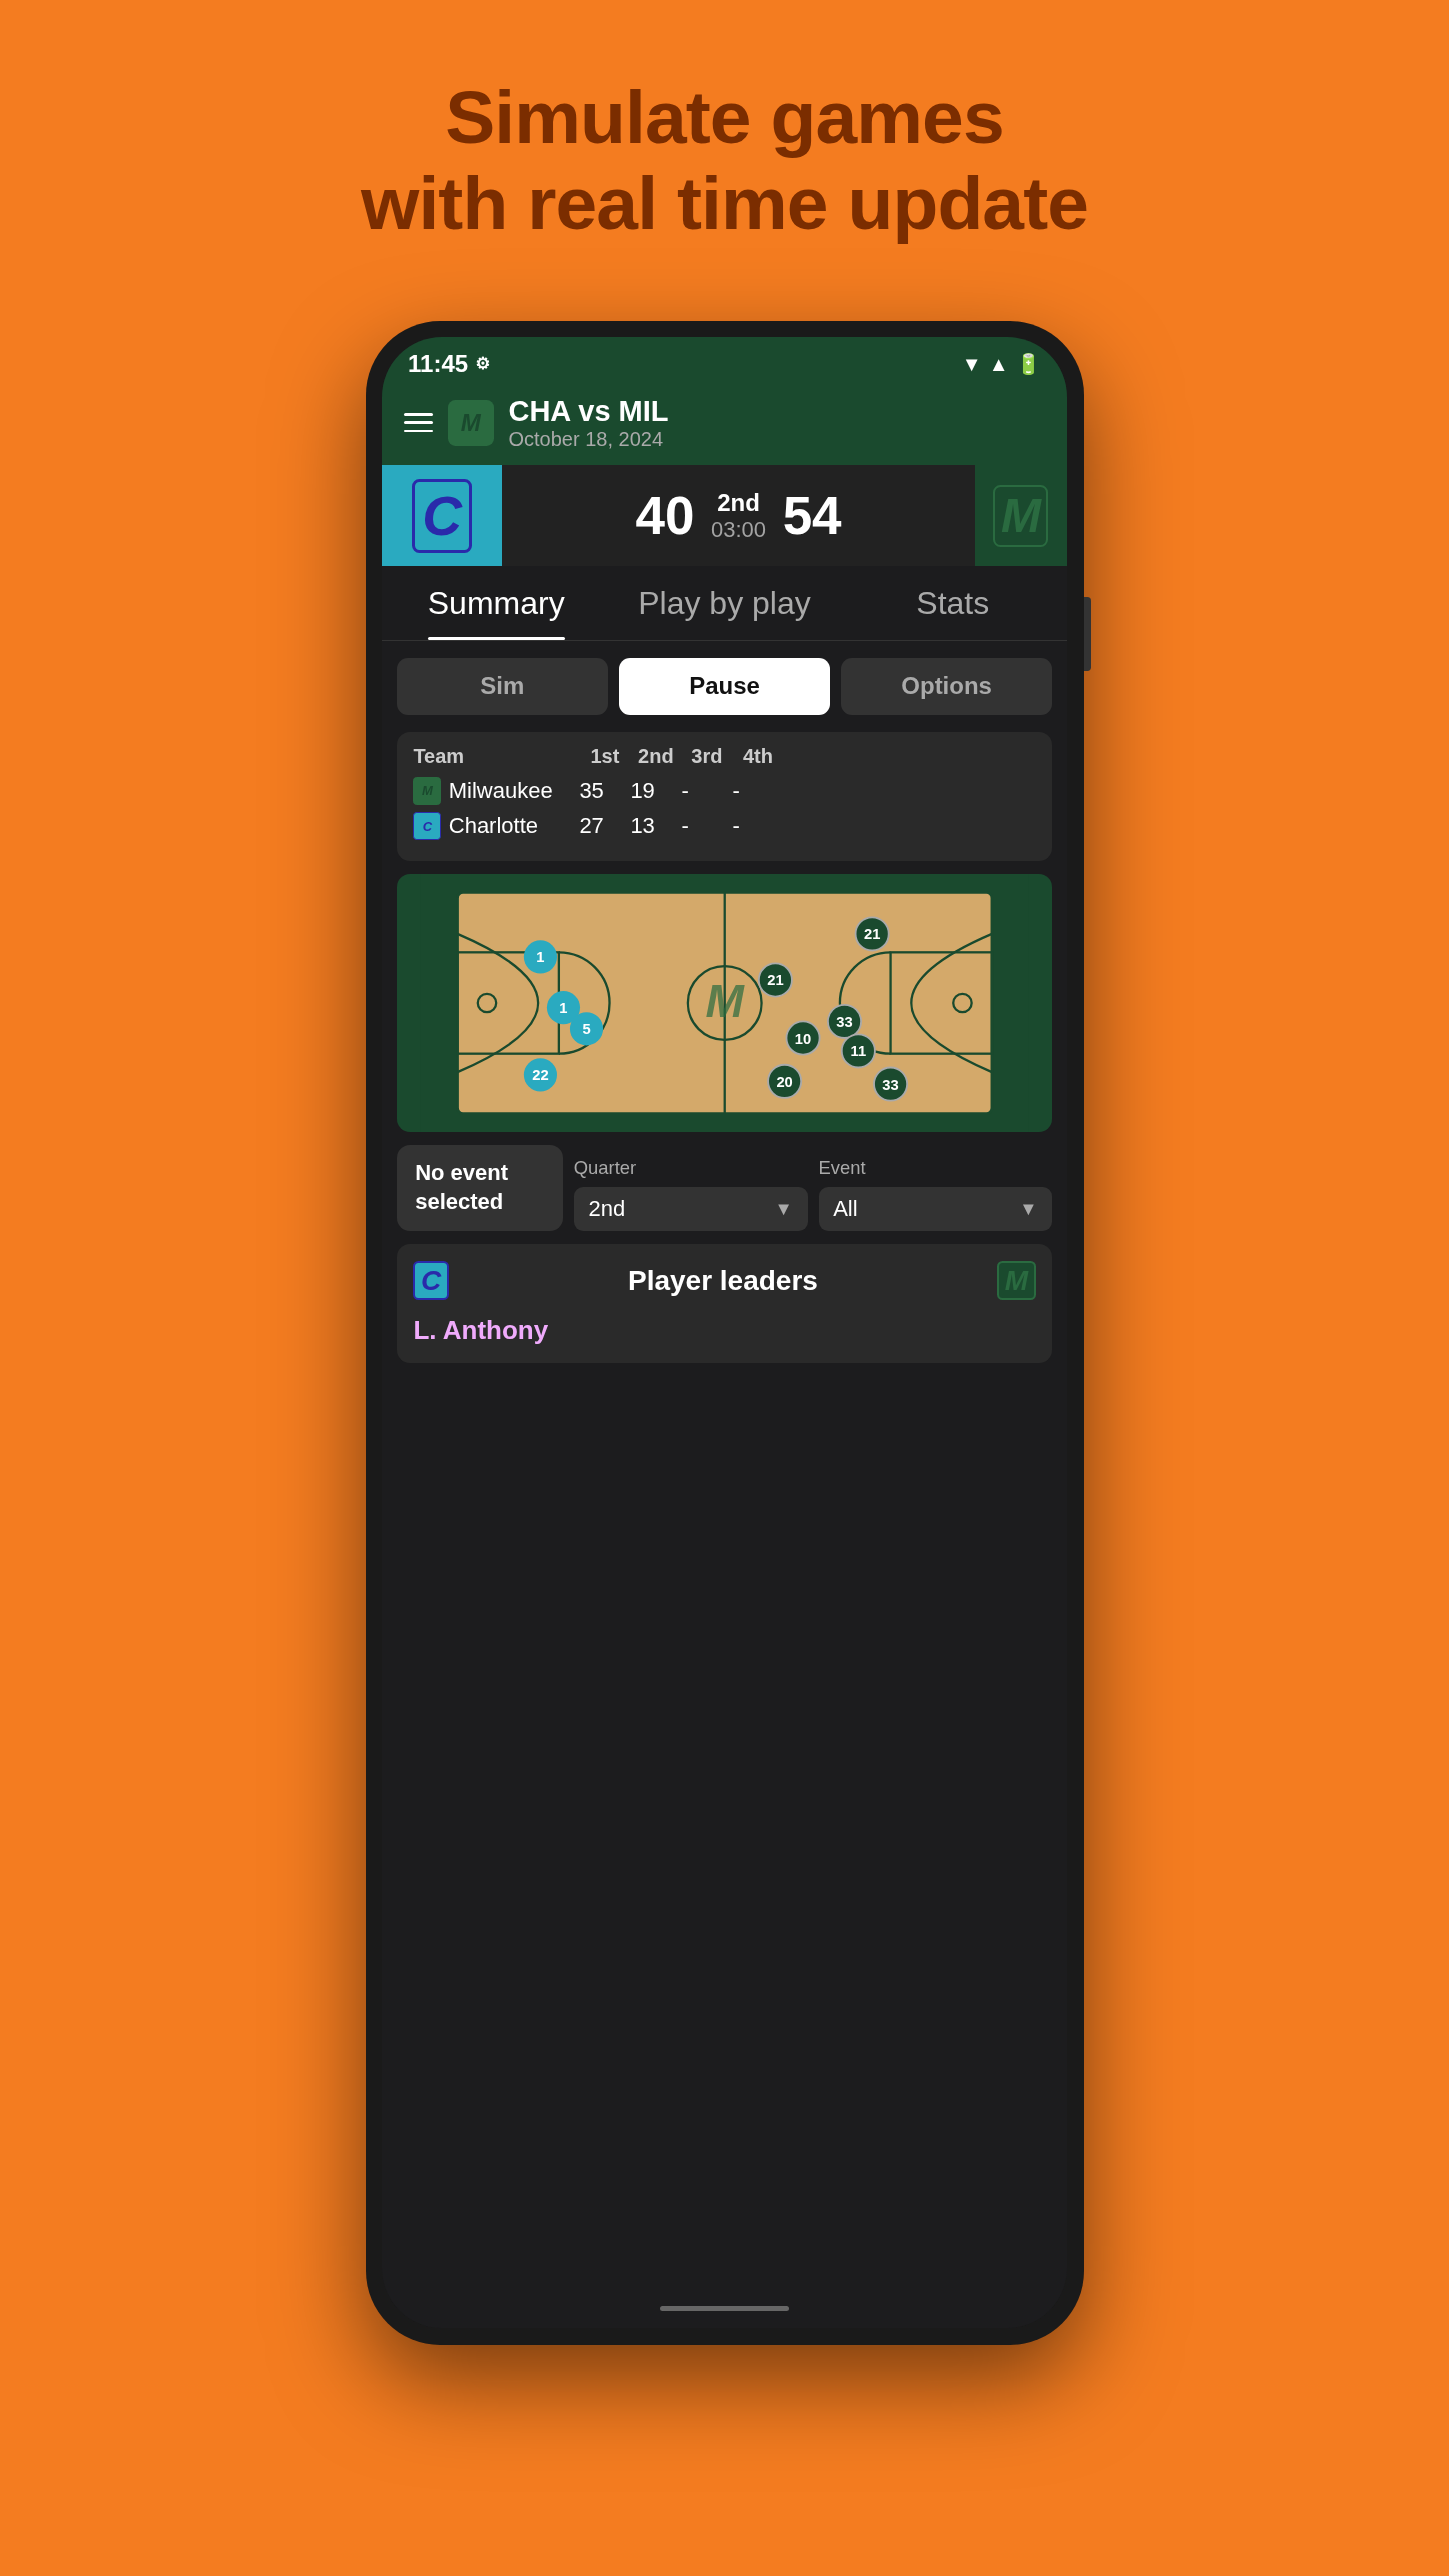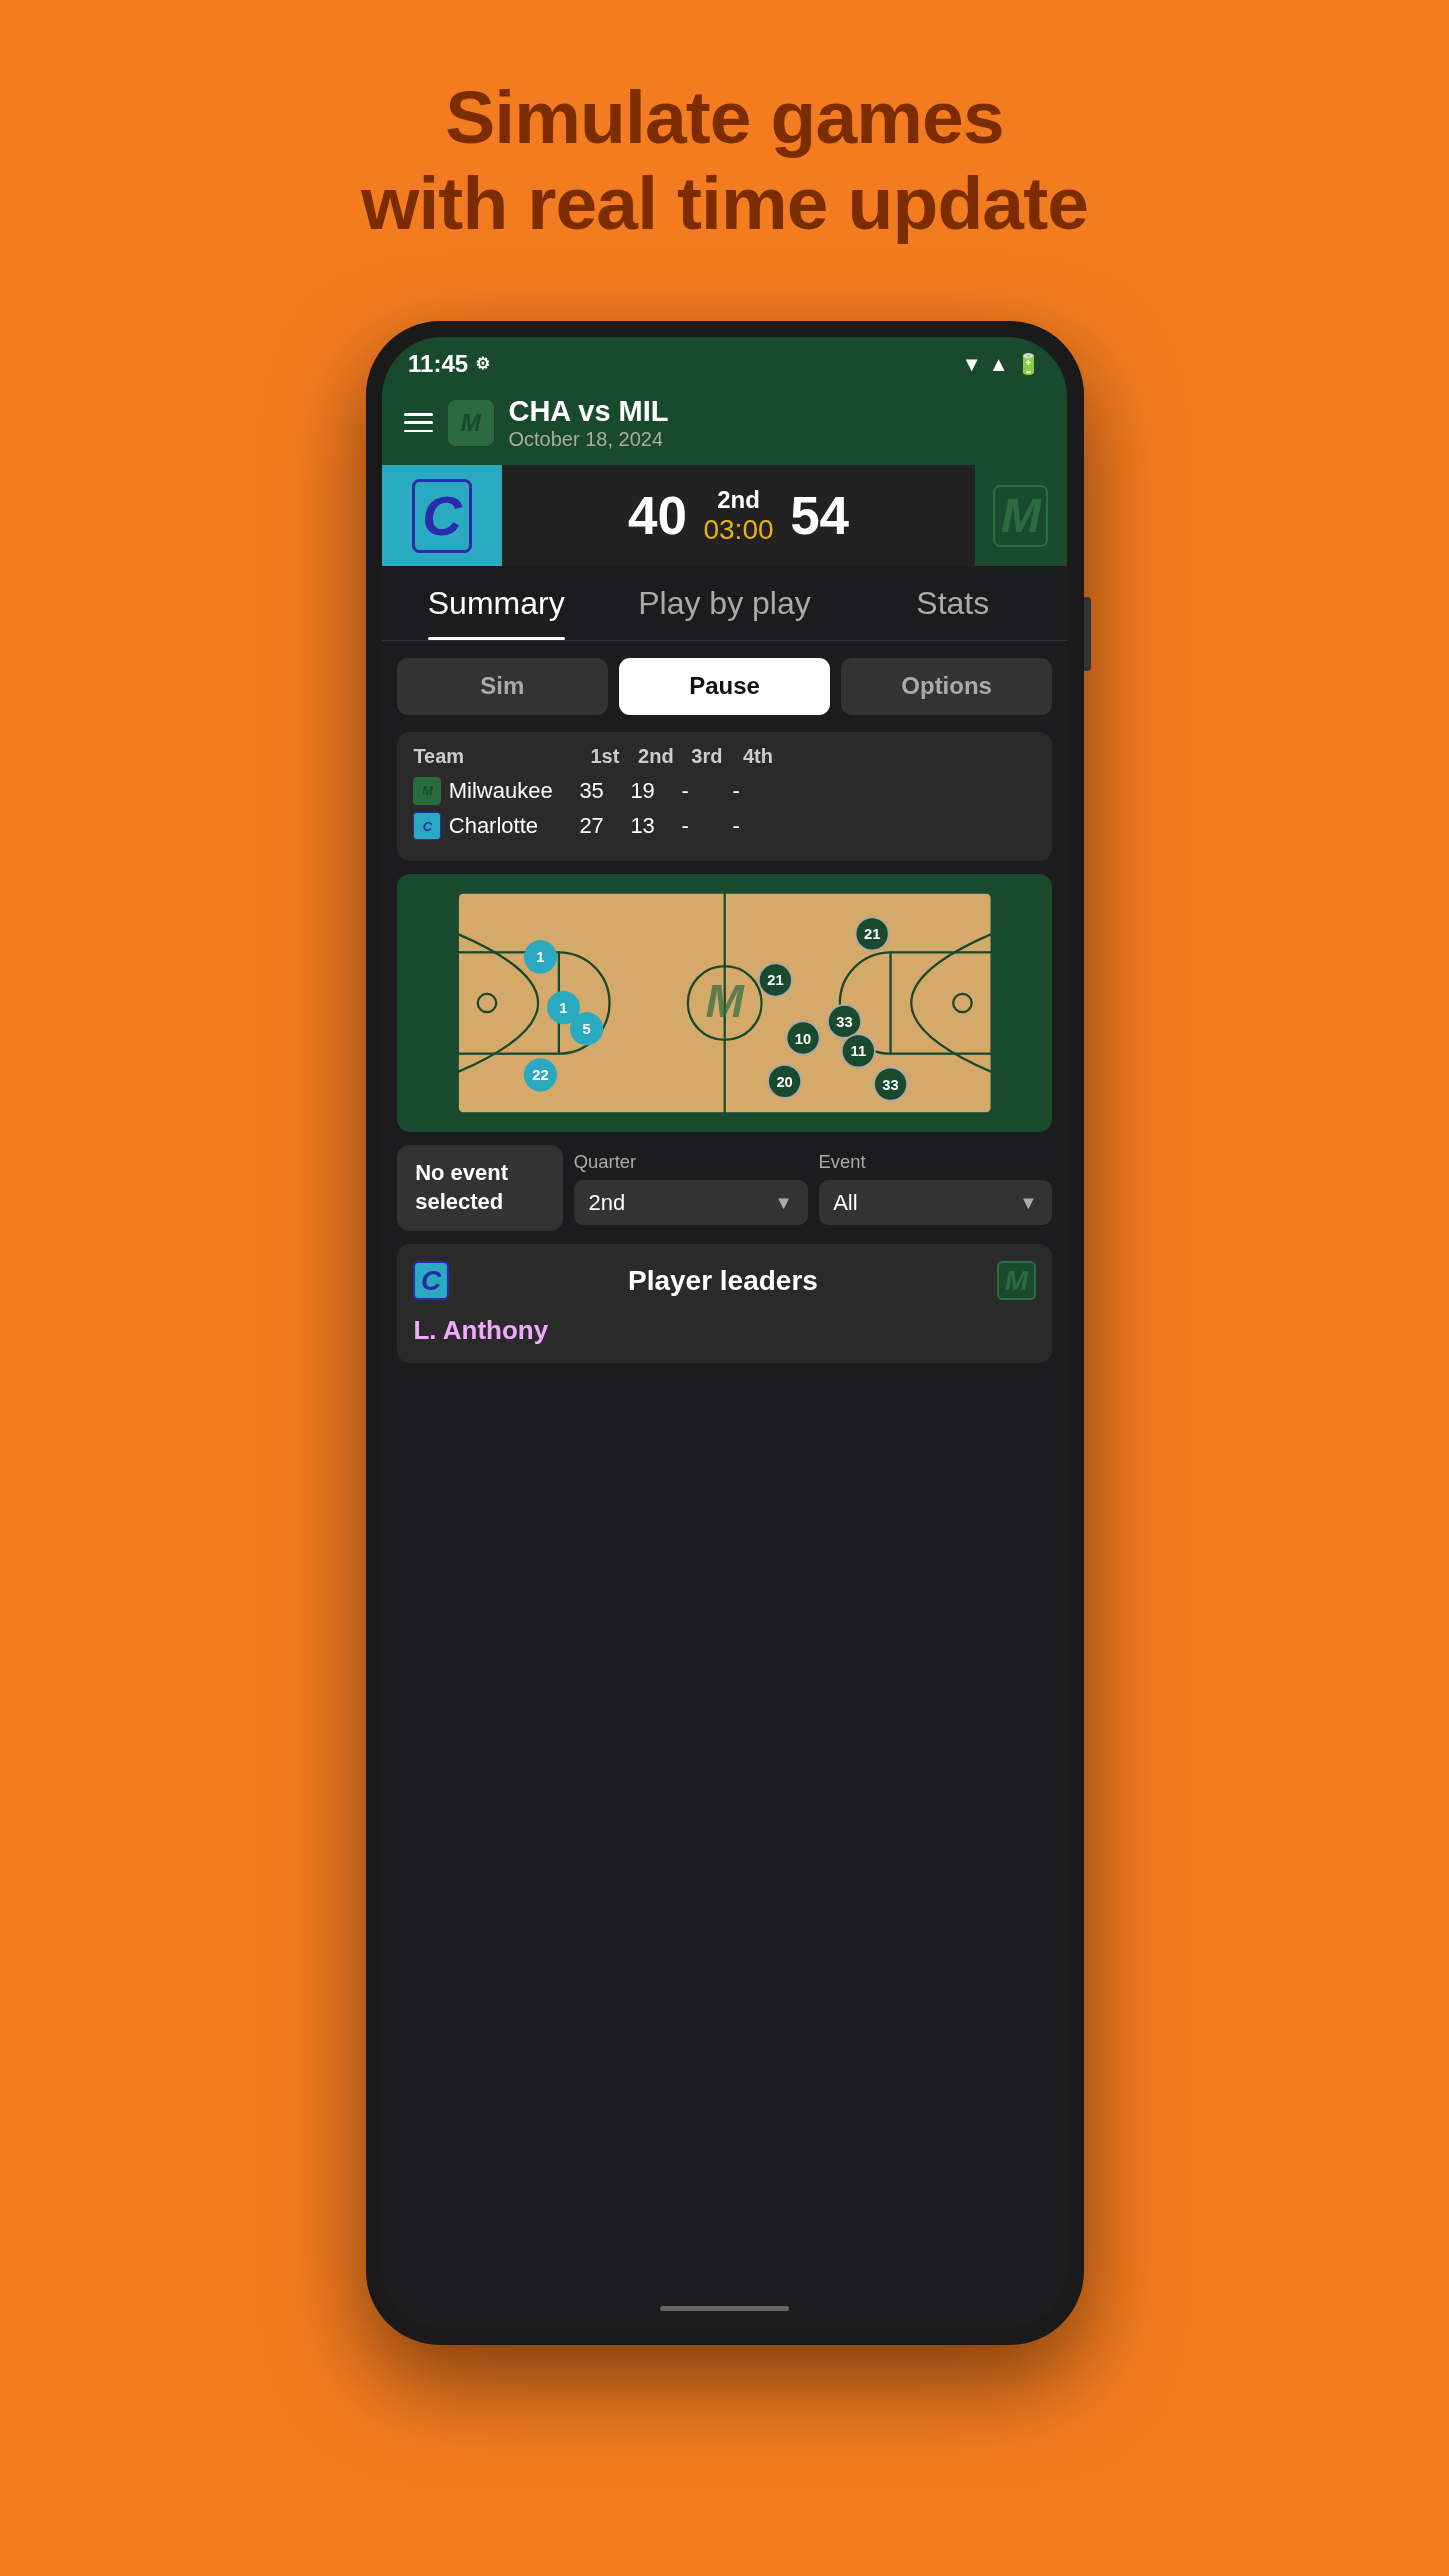--- a/index.html
+++ b/index.html
@@ -153,22 +153,22 @@
     }
     .score-center {
       text-align: center;
       color: white;
     }
     .score-quarter {
       font-size: 24px;
       font-weight: 600;
     }
     .score-time {
-      font-size: 28px;
-      color: #eab308;
+      font-size: 22px;
+      color: #a3a3a3;
     }
     .score-right {
       font-size: 53px;
       font-weight: 700;
       color: white;
       margin-left: 16.6px;
     }
     .team-b-logo {
       width: 92px;
       height: 101px;
@@ -298,21 +298,21 @@
       position: relative;
     }
     .court-svg {
       width: 100%;
       height: 100%;
     }
     
     .event-selector {
       background: #1c1c1e;
       display: flex;
-      align-items: center;
+      align-items: flex-end;
       gap: 11px;
       padding: 0 14.7px 13px;
       flex-shrink: 0;
     }
     .no-event-box {
       background: #333;
       border-radius: 13px;
       padding: 14.7px 18.4px;
       width: 166px;
       flex-shrink: 0;

